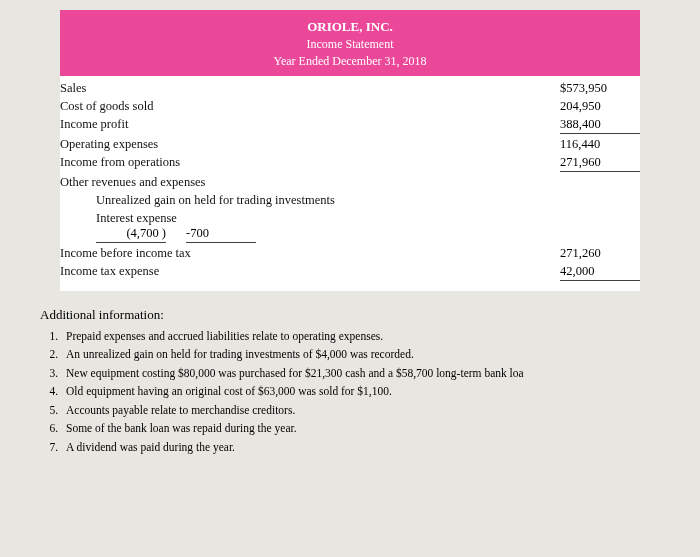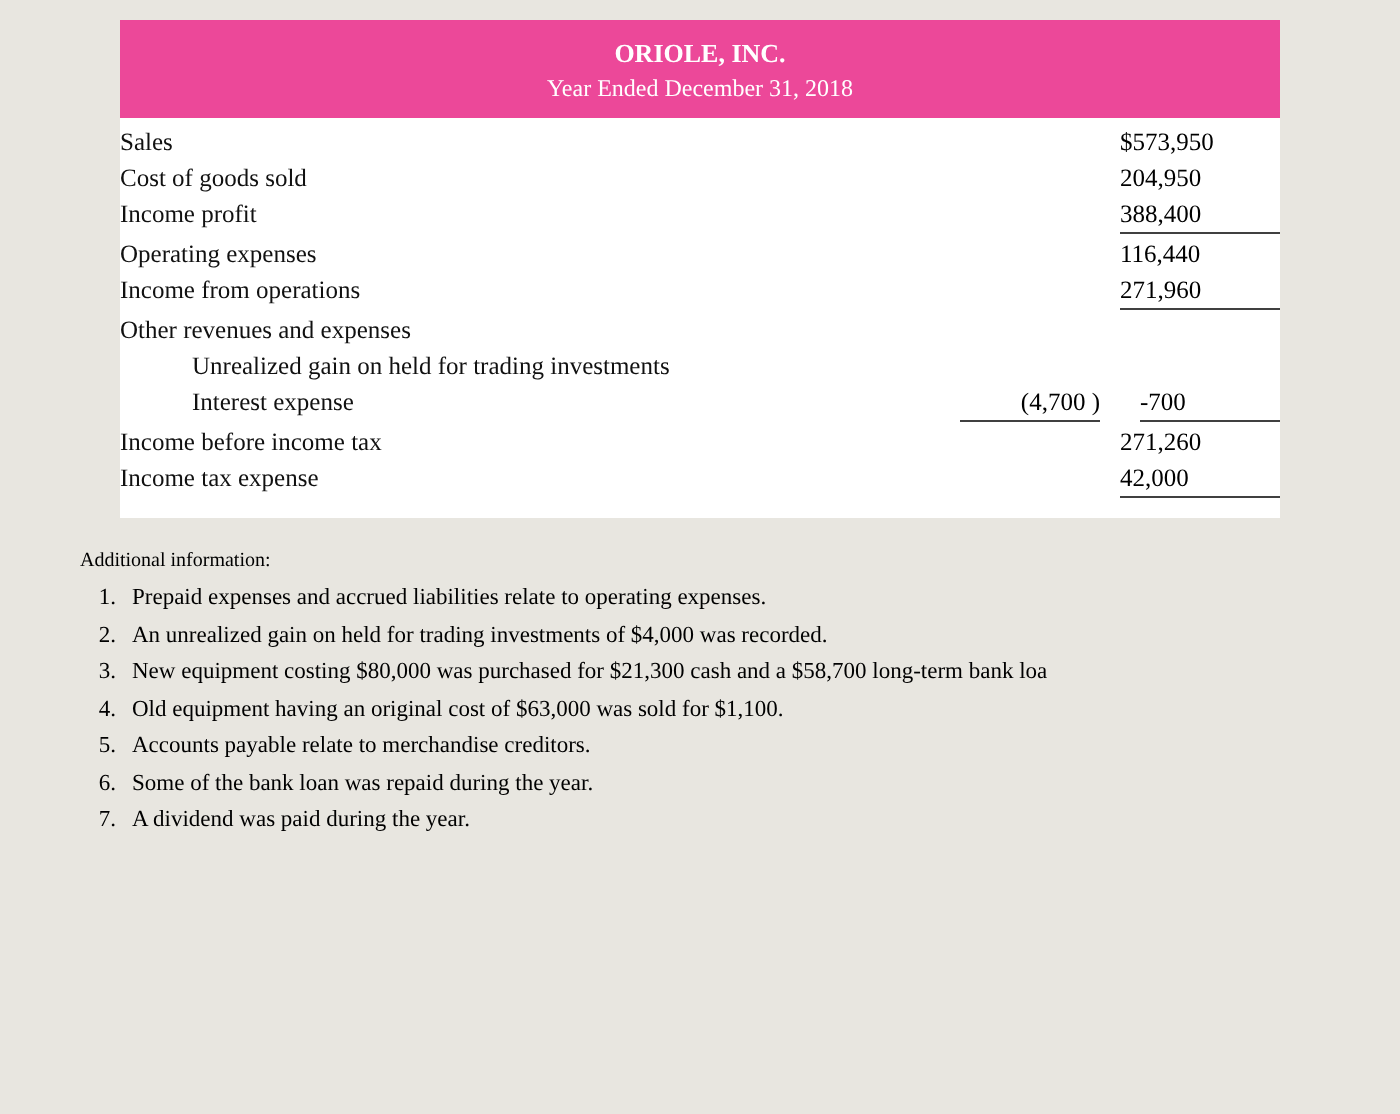--- a/index.html
+++ b/index.html
@@ -43,20 +43,21 @@
       border-radius: 13px;
     }
     .row {
       display: flex;
       justify-content: space-between;
       align-items: baseline;
       padding: 1.5px 0;
     }
     .row.double-indented {
       padding-left: 36px;
+      flex-direction: column;
     }
     .label {
       font-size: 12.5px;
       color: #111;
     }
     .amount {
       font-size: 12.5px;
       color: #000000;
       text-align: left;
       min-width: 80px;
@@ -78,21 +79,21 @@
       font-size: 12.5px;
       min-width: 70px;
       text-align: right;
     }
     .additional-info {
       margin-top: 16px;
       padding: 0 20px;
       font-size: 12px;
     }
     .additional-info .title {
-      font-size: 10px;
+      font-size: 13px;
       margin-bottom: 6px;
     }
     .info-list {
       list-style: none;
       padding: 0;
     }
     .info-list li {
       display: flex;
       gap: 8px;
       margin-bottom: 3px;
@@ -105,20 +106,21 @@
     }
   </style>
 </head>
 <body>
 
 <div class="page">
   <div class="statement-container">
 
     <div class="statement-header">
       <div>ORIOLE, INC.</div>
+      <div class="subtitle">Income Statement</div>
       <div class="subtitle">Year Ended December 31, 2018</div>
     </div>
 
     <div class="statement-body">
 
       <div class="row">
         <span class="label">Sales</span>
         <span class="amount">$573,950</span>
       </div>
 

